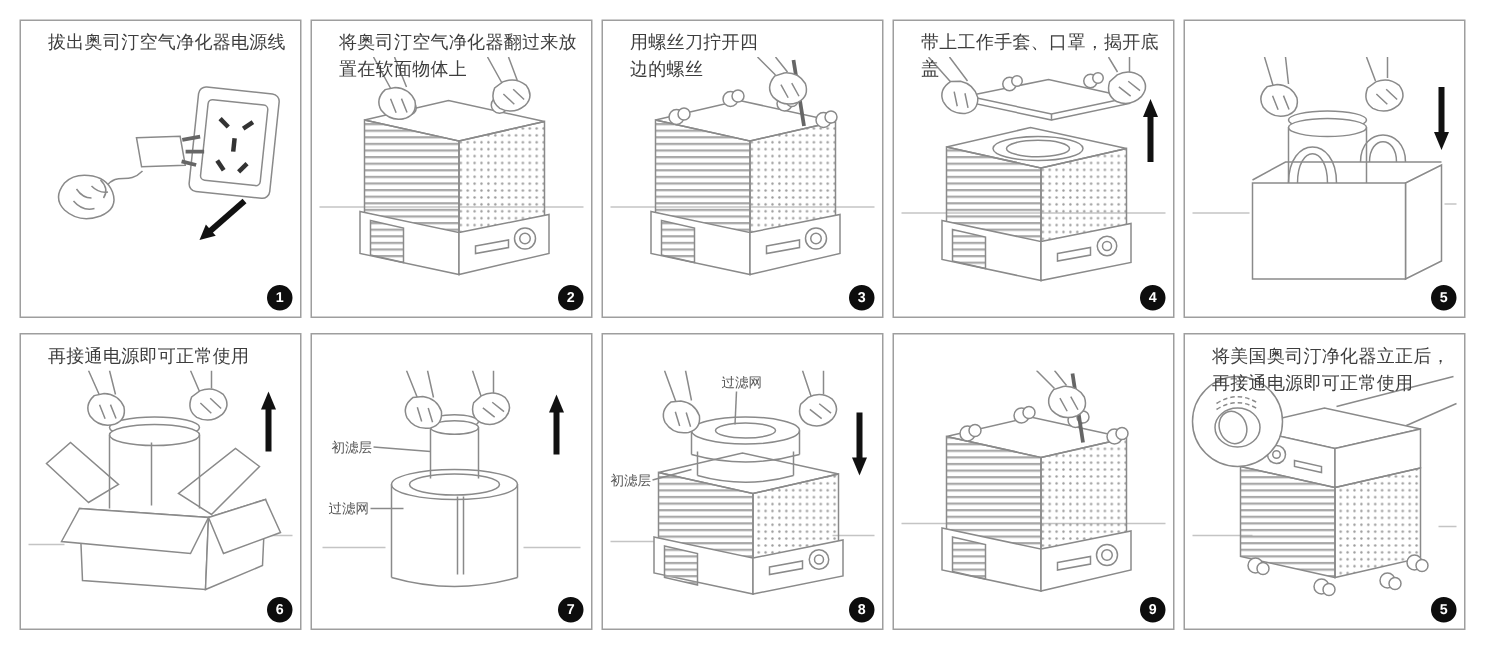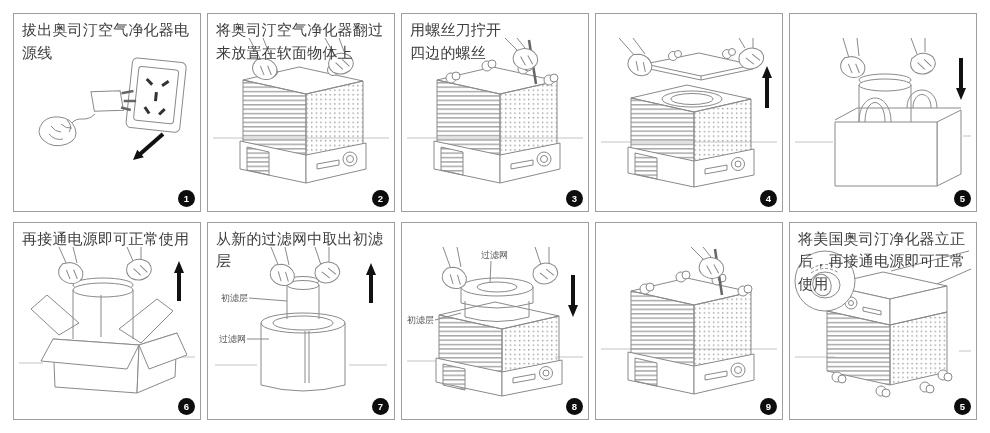--- a/index.html
+++ b/index.html
@@ -2,21 +2,21 @@
 <html><head>
 <meta charset="utf-8">
 <style>
   * { margin:0; padding:0; box-sizing:border-box; }
   html,body { width:990px; height:433px; background:#ffffff; overflow:hidden;
     font-family:"Liberation Sans", sans-serif; }
   .grid { position:absolute; left:13px; top:13px; width:964px; height:407px;
     display:grid; grid-template-columns:repeat(5,1fr); grid-template-rows:1fr 1fr;
     gap:10px 6px; }
   .panel { position:relative; border:1px solid #9e9e9e; background:#fff; overflow:hidden; }
-  .caption { position:absolute; top:5px; left:8px; right:5px; font-size:15px;
+  .caption { position:absolute; top:5px; left:18px; right:5px; font-size:12px;
     line-height:1.5; color:#3d3d3d; letter-spacing:0.2px; z-index:2; }
   .caption.narrow { right:72px; }
   .panel svg { position:absolute; left:1px; top:24px; width:184px; height:166px; z-index:1; }
   .badge { position:absolute; right:5px; bottom:4px; width:17px; height:17px;
     border-radius:50%; background:#0d0d0d; color:#fff; font-size:9.5px; font-weight:bold;
     display:flex; align-items:center; justify-content:center; z-index:3; }
   svg .ln   { stroke:#8a8a8a; stroke-width:1; fill:none; }
   svg .face { stroke:#8a8a8a; stroke-width:1; fill:#ffffff; }
   svg .edge { stroke:#8a8a8a; stroke-width:1; }
   svg .ground { stroke:#c4c4c4; stroke-width:1; }
@@ -143,20 +143,21 @@
           <circle cx="5" cy="-2" r="4" class="face"></circle>
         </g>
       <line x1="126" y1="2" x2="133" y2="46" class="shaft"></line>
       <path d="M102,0 L114,12 M114,0 L122,10" class="ln"></path>
       <use href="#h3" transform="translate(122,16) rotate(8)"></use>
     </svg>
     <div class="badge">3</div>
   </div>
 
   <div class="panel">
+    <div class="caption">带上工作手套、口罩，揭开底盖</div>
     <svg viewBox="0 0 184 166">
       <defs>
         <pattern id="d4" width="4.6" height="4.6" patternUnits="userSpaceOnUse">
             <circle cx="1.6" cy="1.6" r="0.8" fill="#9a9a9a"></circle>
           </pattern>
         <pattern id="r4" width="6" height="4.4" patternUnits="userSpaceOnUse">
             <rect width="6" height="1.5" fill="#a8a8a8"></rect>
           </pattern>
         <g id="h4">
             <path class="face" d="M-9,-2 Q-14,6 -8,12 Q0,18 9,13 Q16,8 12,0 Q6,-7 -3,-5 Z"></path>
@@ -250,21 +251,20 @@
       <use href="#h6" transform="translate(56,21) rotate(15)"></use>
       <path d="M112,0 L118,14 M126,0 L126,12" class="ln"></path>
       <use href="#h6" transform="translate(122,18) rotate(-10)"></use>
       <line x1="164" y1="54" x2="164" y2="22" class="arrow"></line>
       <polygon points="164,14 159,26 169,26" class="ah"></polygon>
     </svg>
     <div class="badge">6</div>
   </div>
 
   <div class="panel">
-    <div class="caption">从新的过滤网中取出初滤层</div>
     <svg viewBox="0 0 184 166">
       <defs>
         <g id="h7">
             <path class="face" d="M-9,-2 Q-14,6 -8,12 Q0,18 9,13 Q16,8 12,0 Q6,-7 -3,-5 Z"></path>
             <path class="ln" d="M-4,3 L2,11 M3,1 L9,9"></path>
           </g>
       </defs>
       <line x1="6" y1="118" x2="48" y2="118" class="ground"></line>
       <line x1="140" y1="118" x2="178" y2="118" class="ground"></line>
       <ellipse cx="94" cy="76" rx="42" ry="10" class="face"></ellipse>

